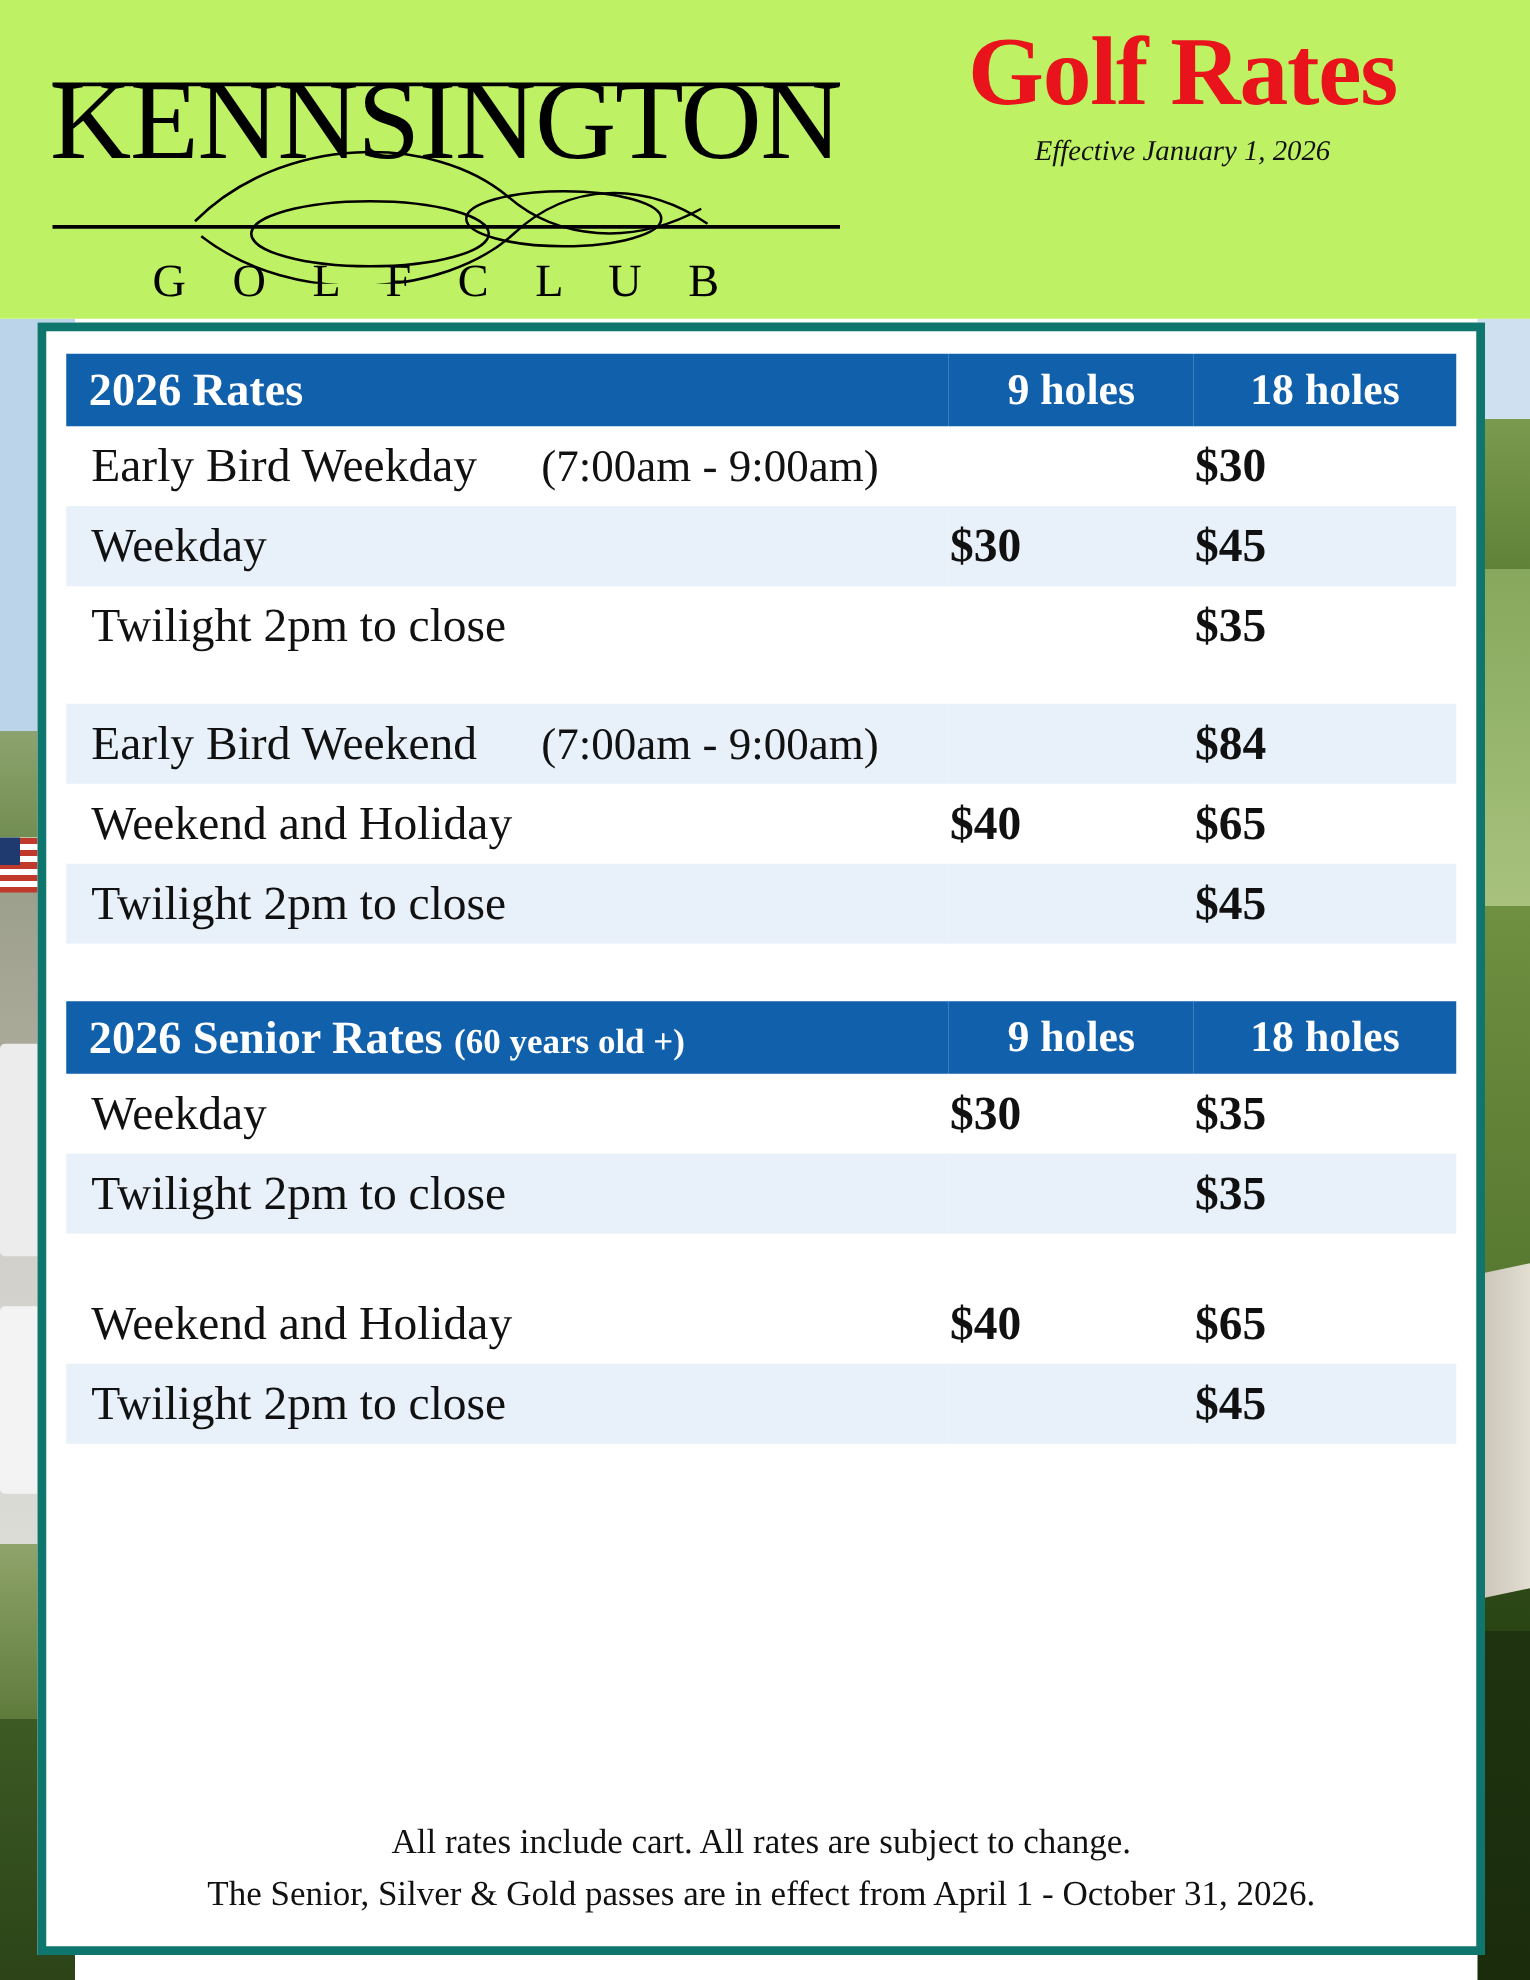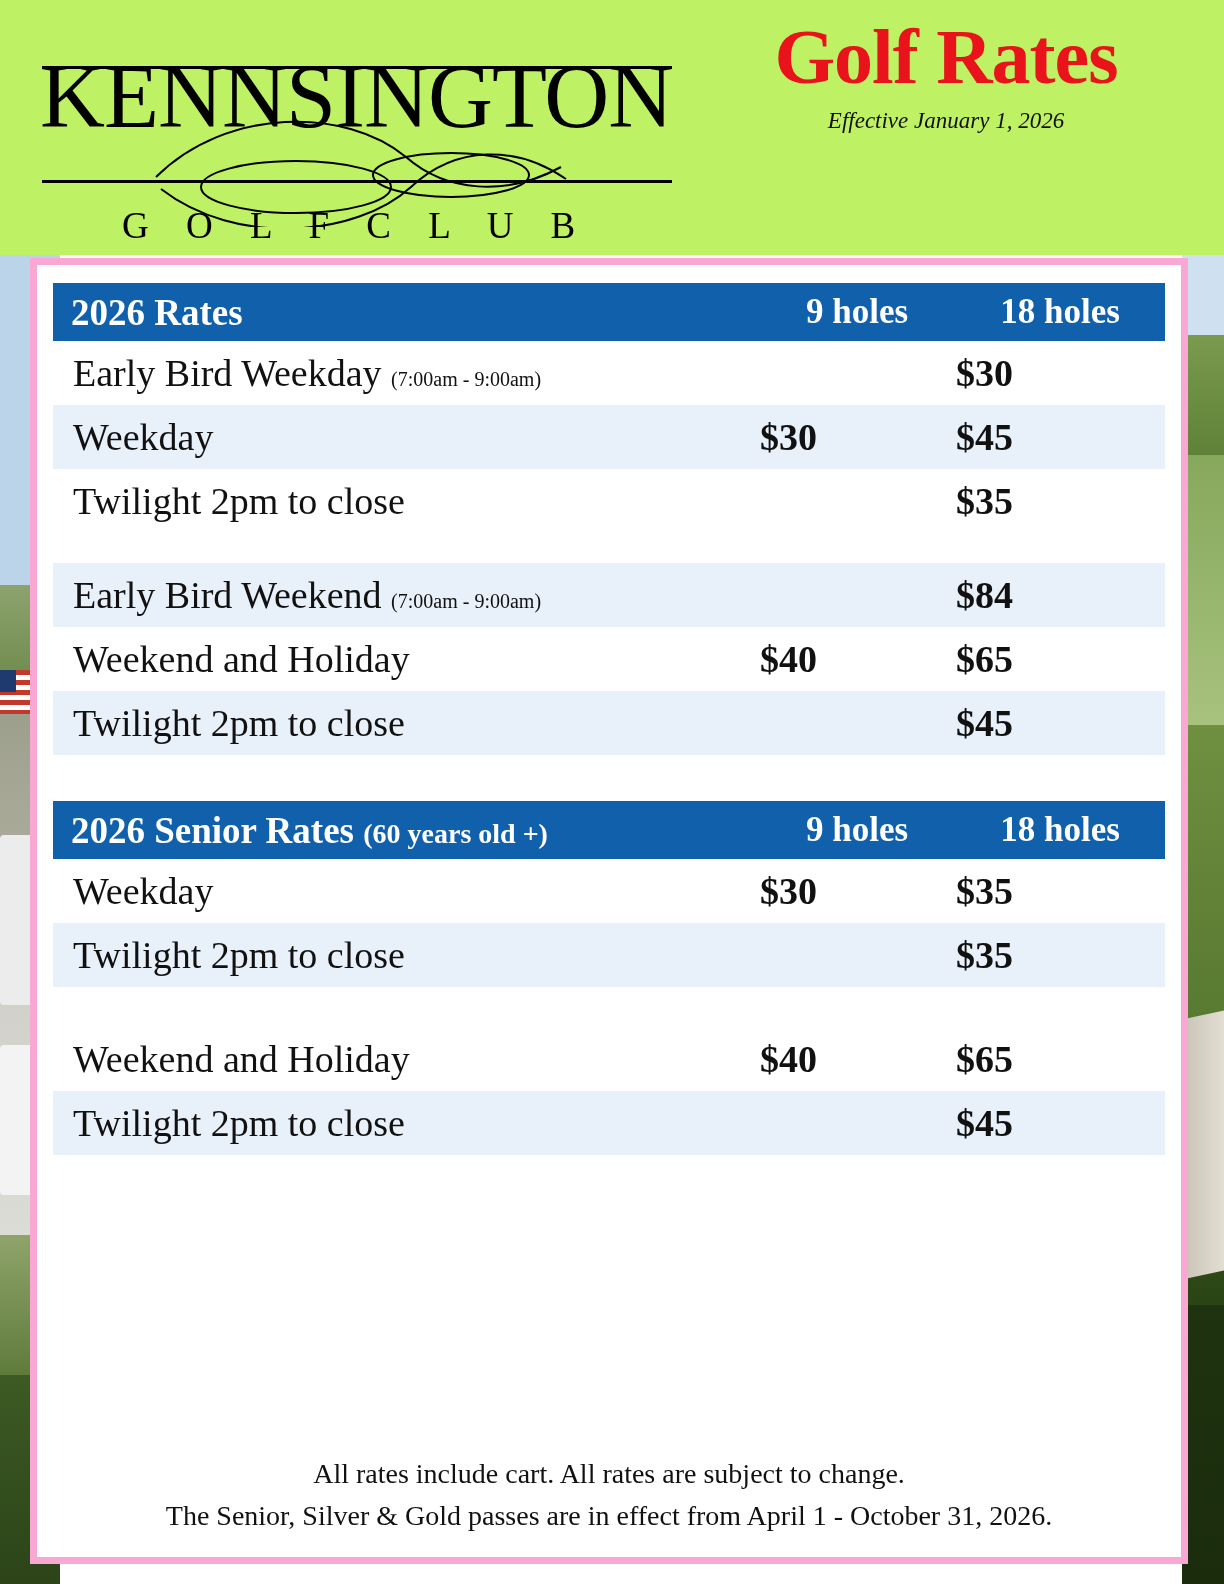--- a/index.html
+++ b/index.html
@@ -134,21 +134,21 @@
     font-size: 23px;
     color: #111;
     font-family: "Liberation Serif", serif;
   }
 
   
   .panel {
     position: absolute;
     left: 30px; top: 258px;
     width: 1158px; height: 1306px;
-    border: 7px solid #f9a8d4;
+    border: 7px solid #0f766e;
     background: #ffffff;
     z-index: 6;
   }
   .panel-inner {
     position: absolute;
     left: 16px; top: 18px;
     width: 1112px;
   }
 
   table.rates {
@@ -174,21 +174,21 @@
   tr.rate-row td {
     height: 64px;
     vertical-align: middle;
   }
   tr.rate-row td.label {
     font-size: 38px;
     color: #111;
     padding-left: 20px;
     white-space: nowrap;
   }
-  tr.rate-row td.label .paren { font-size: 20px; }
+  tr.rate-row td.label .paren { font-size: 36px; margin-left: 42px; }
   tr.rate-row td.price {
     font-size: 38px;
     font-weight: bold;
     color: #111;
     text-align: left;
   }
   tr.alt td { background: #e8f0fa; }
   tr.spacer td { height: 30px; background: #ffffff; }
 
   .footnotes {

